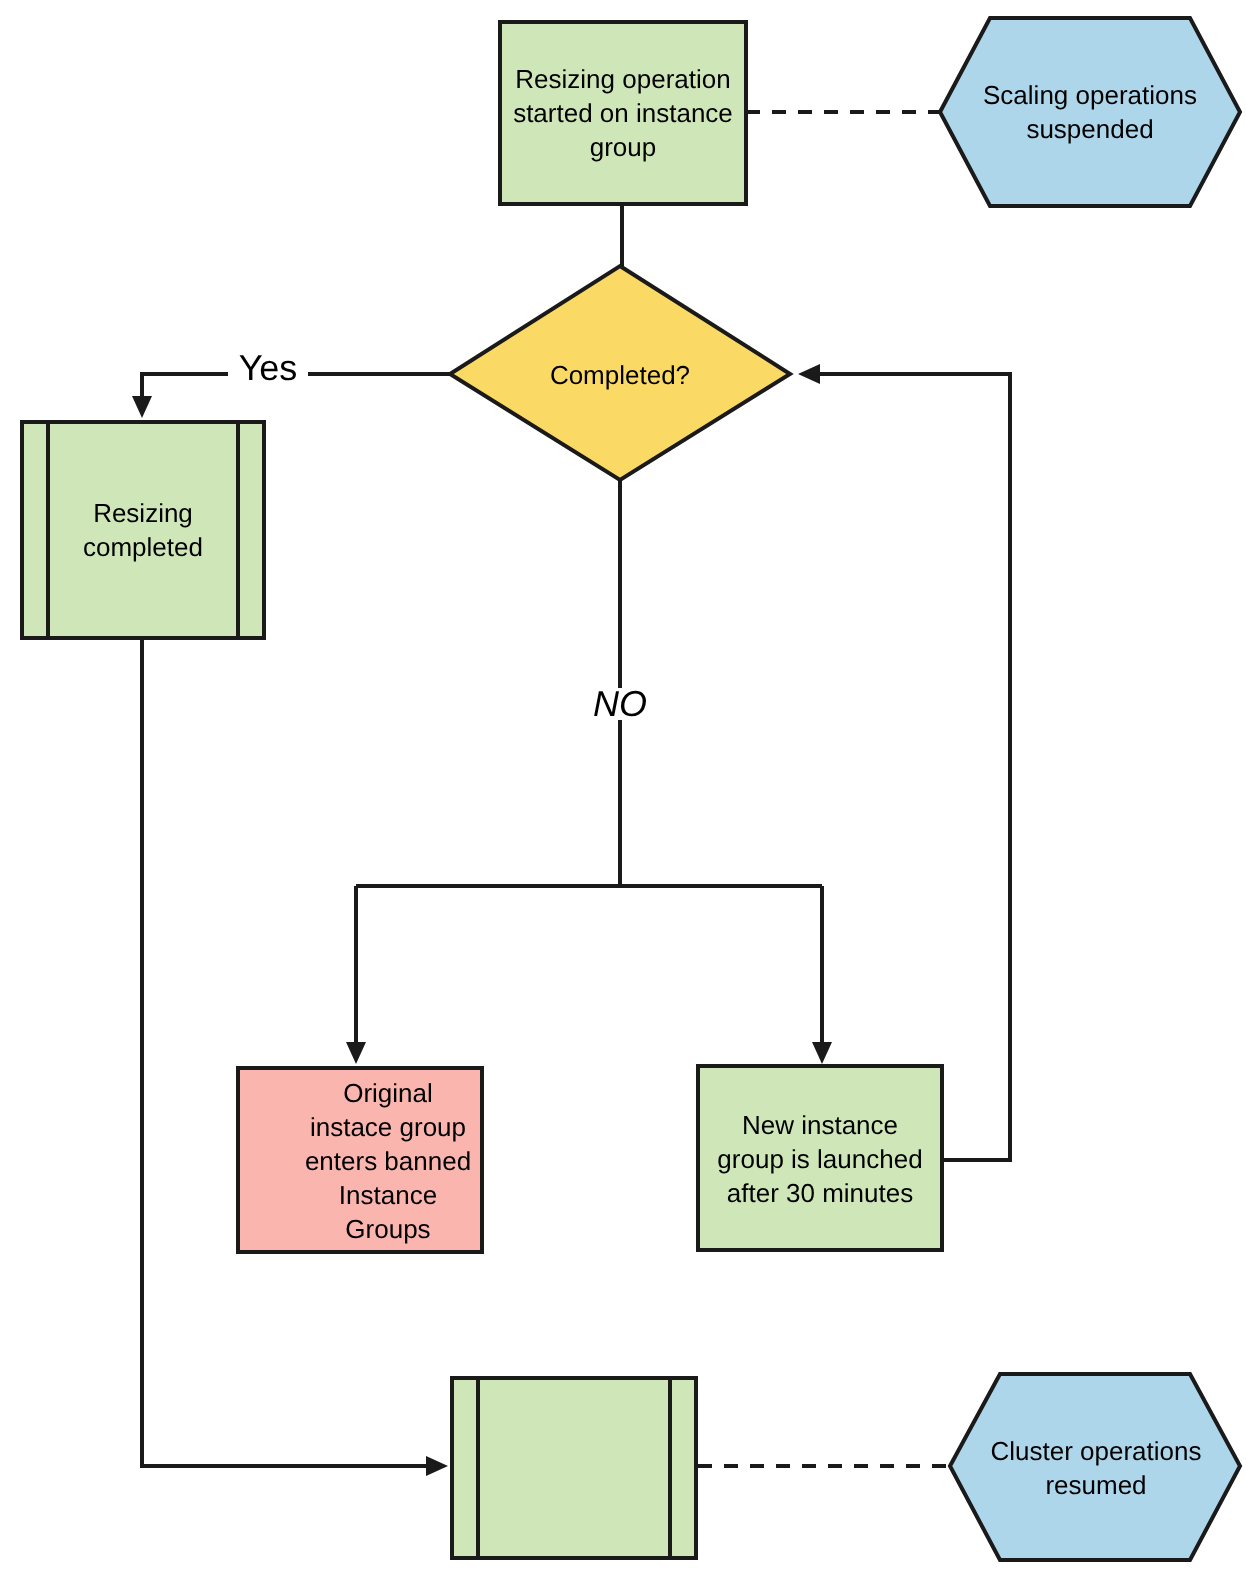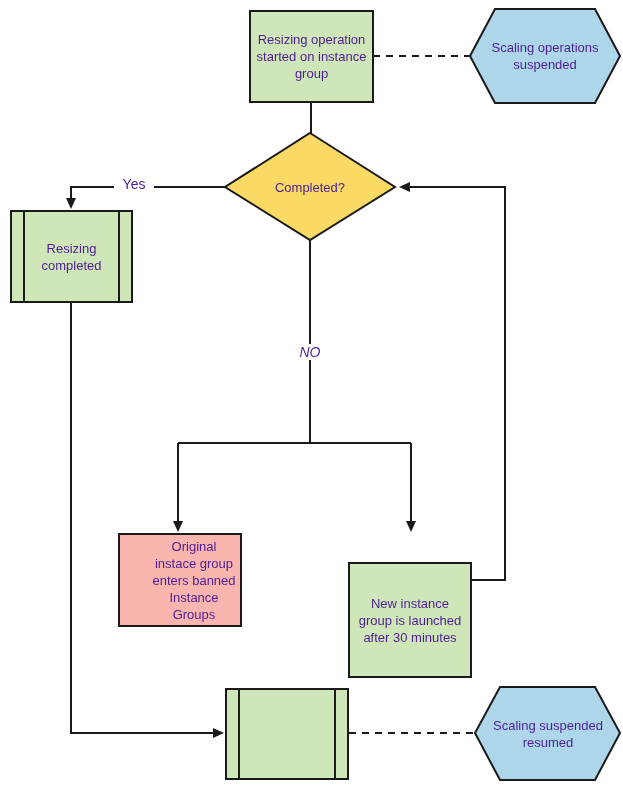--- a/index.html
+++ b/index.html
@@ -7,21 +7,21 @@
     padding: 0;
     background: #ffffff;
     font-family: "Liberation Sans", sans-serif;
   }
   .canvas {
     position: relative;
     width: 623px;
     height: 792px;
     background: #ffffff;
     overflow: hidden;
-    color: #4c1d95;
+    color: #000000;
   }
   .connector-layer {
     position: absolute;
     left: 0;
     top: 0;
     z-index: 1;
   }
   .connector-layer line,
   .connector-layer polyline {
     stroke: #1a1a1a;
@@ -78,21 +78,21 @@
     font-size: 13px;
     line-height: 17px;
     z-index: 2;
   }
   .edge-label {
     position: absolute;
     display: flex;
     align-items: center;
     justify-content: center;
     text-align: center;
-    font-size: 14px;
+    font-size: 18px;
     background: #ffffff;
     z-index: 2;
   }
 </style>
 </head>
 <body>
 
 <div class="canvas">
 
   <svg class="connector-layer" width="623" height="792" viewBox="0 0 623 792">
@@ -122,38 +122,38 @@
     <polygon class="shape diamond" points="310,133 395,187 310,240 225,187"></polygon>
 
     <polygon class="shape hexagon" points="470,56 495,9 595,9 620,56 595,103 495,103"></polygon>
     <polygon class="shape hexagon" points="475,733 500,687 595,687 620,733 595,780 500,780"></polygon>
   </svg>
 
   <div class="node green" style="left:249px; top:10px; width:125px; height:93px;">
     <span>Resizing operation started on instance group</span>
   </div>
 
-  <div class="node green predefined" style="left:10px; top:210px; width:123px; height:93px;">
+  <div class="node green predefined" style="left:10px; top:210px; width:123px; height:110px;">
     <div class="side-bars"></div>
     <span>Resizing completed</span>
   </div>
 
   <div class="node red" style="left:118px; top:533px; width:124px; height:94px;padding-left:32px;">
     <span>Original instace group enters banned Instance Groups</span>
   </div>
 
-  <div class="node green" style="left:348px; top:562px; width:124px; height:116px;">
+  <div class="node green" style="left:348px; top:532px; width:124px; height:94px;">
     <span>New instance group is launched after 30 minutes</span>
   </div>
 
   <div class="node green predefined" style="left:225px; top:688px; width:124px; height:92px;">
     <div class="side-bars"></div>
   </div>
 
   <div class="shape-label" style="left:245px; top:178px; width:130px; height:18px;">Completed?</div>
 
   <div class="shape-label" style="left:480px; top:31px; width:130px; height:50px;">Scaling operations suspended</div>
-  <div class="shape-label" style="left:483px; top:709px; width:130px; height:50px;">Scaling suspended resumed</div>
+  <div class="shape-label" style="left:483px; top:709px; width:130px; height:50px;">Cluster operations resumed</div>
 
   <div class="edge-label" style="left:114px; top:176px; width:40px; height:16px;">Yes</div>
   <div class="edge-label" style="left:294px; top:344px; width:32px; height:16px;font-style:italic;">NO</div>
 
 </div>
 
 </body></html>

